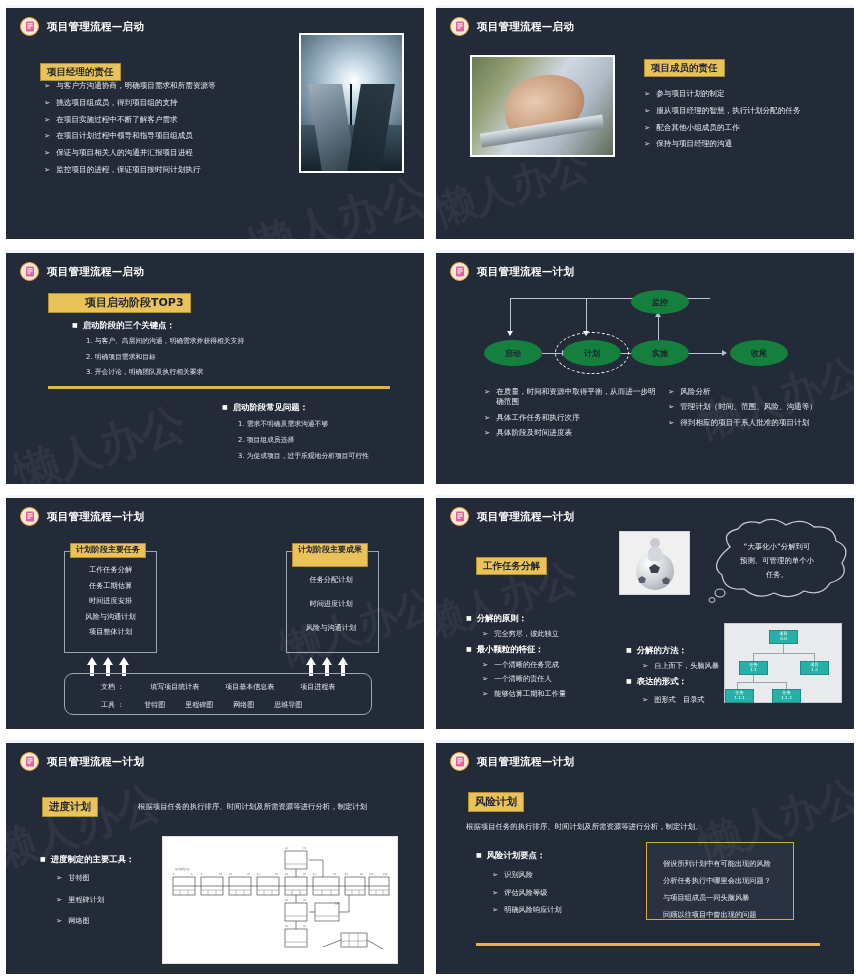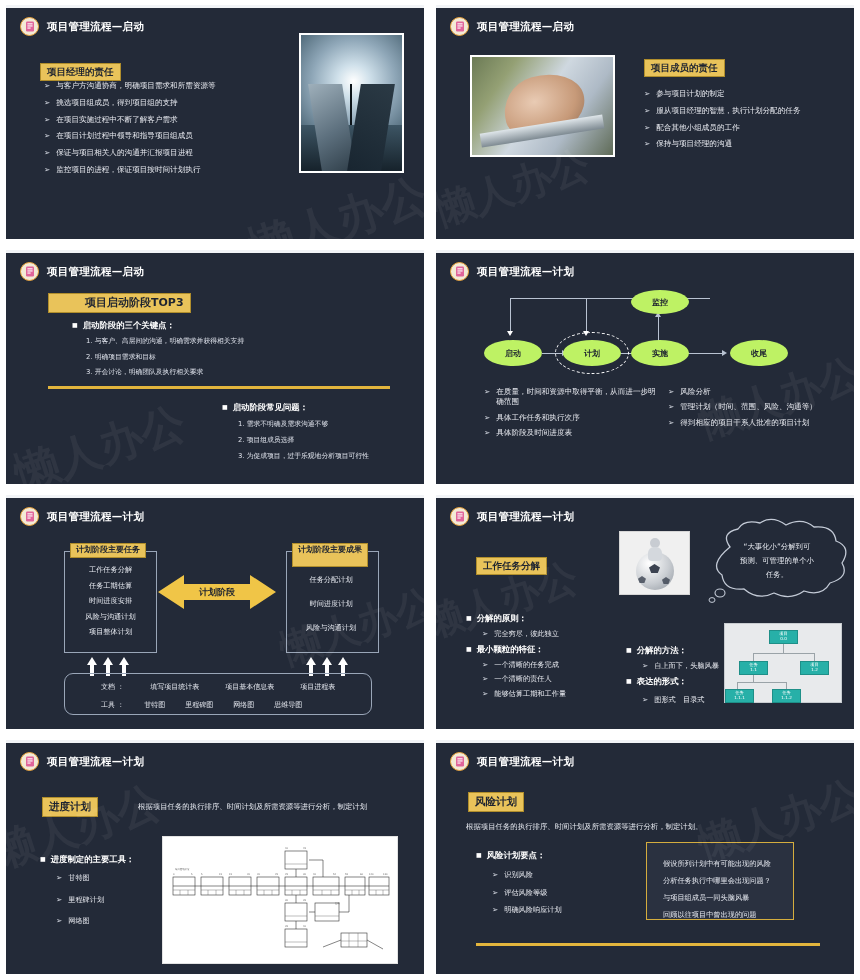--- a/index.html
+++ b/index.html
@@ -129,21 +129,21 @@
   .s3-nums { position:absolute; left:80px; top:87px; }
   .s3-nums .num { margin-bottom: 6px; }
   .s3-rule { position:absolute; left:42px; right:34px; top:136px; }
   .s3-q { position:absolute; left:216px; top:152px; }
   .s3-qn { position:absolute; left:232px; top:170px; }
   .s3-qn .num { margin-bottom: 6.5px; }
 
   
   .flow { position:absolute; left:10px; top:36px; width:408px; height:92px; }
   .ell {
-    position:absolute; background:#bef264; border-radius:50%;
+    position:absolute; background:#15803d; border-radius:50%;
     display:flex; align-items:center; justify-content:center;
     color:#1e2430; font-weight:bold; font-size:8px; white-space:nowrap;
   }
   .dash-ring {
     position:absolute; border:1.4px dashed #ffffff; border-radius:50%;
   }
   .ln { position:absolute; background:#b9c3d2; }
   .arw { position:absolute; width:0;height:0; }
   .arw-d { border-left:3.2px solid transparent; border-right:3.2px solid transparent; border-top:5px solid #ffffff; }
   .arw-u { border-left:3.2px solid transparent; border-right:3.2px solid transparent; border-bottom:5px solid #b9c3d2; }
@@ -435,26 +435,20 @@
       <div class="box-out" style="left:58px; top:56px; width:93px; height:102px;"></div>
       <span class="chip box-hdr" style="left:64px; top:48px; font-size:8px; padding:2px 5px 3px 5px;">计划阶段主要任务</span>
       <div class="box-items" style="left:58px; width:93px; top:70px;">
         <span>工作任务分解</span>
         <span>任务工期估算</span>
         <span>时间进度安排</span>
         <span>风险与沟通计划</span>
         <span>项目整体计划</span>
       </div>
 
-      <div class="arrow-big">
-        <svg width="118" height="42" viewBox="0 0 118 42">
-          <polygon points="0,21 26,4 26,13 92,13 92,4 118,21 92,38 92,29 26,29 26,38" fill="#f0c547"></polygon>
-        </svg>
-        <span class="arrow-lbl">计划阶段</span>
-      </div>
 
       <div class="box-out" style="left:280px; top:56px; width:93px; height:102px;"></div>
       <span class="chip box-hdr" style="left:286px; top:48px; font-size:8px; padding:2px 5px 12px 5px;">计划阶段主要成果</span>
       <div class="box-items" style="left:280px; width:90px; top:80px; gap:14px;">
         <span>任务分配计划</span>
         <span>时间进度计划</span>
         <span>风险与沟通计划</span>
       </div>
 
       <div class="up-arrow" style="left:81px; top:162px;"></div>

